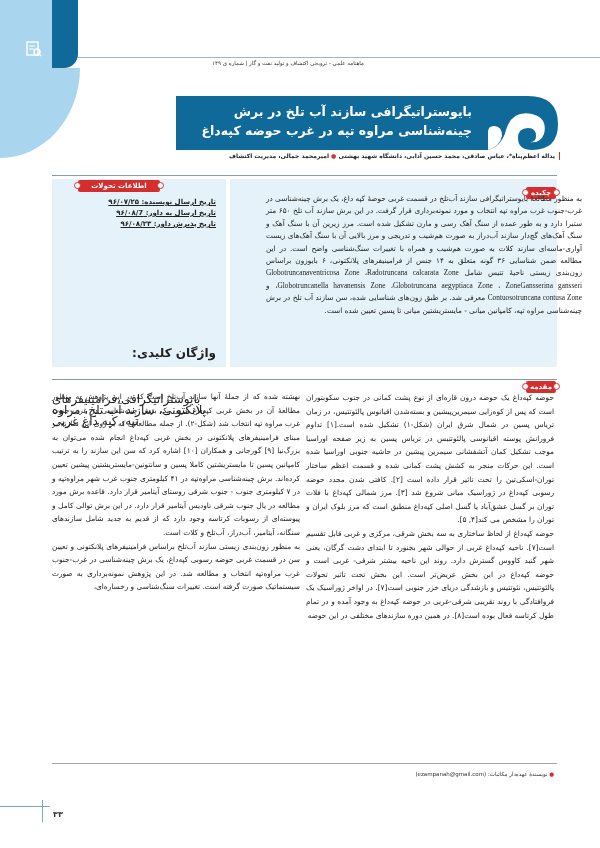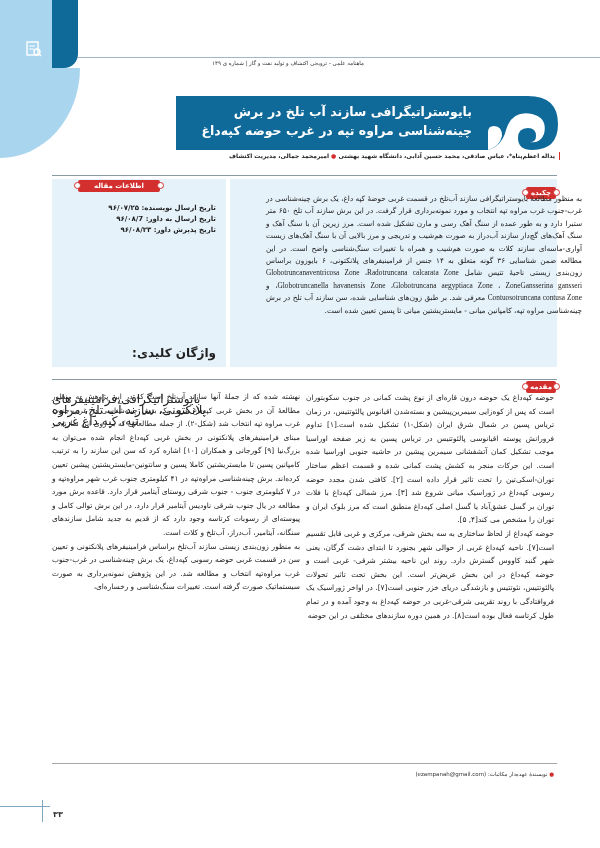--- a/index.html
+++ b/index.html
@@ -18,21 +18,21 @@
   .authors .bar{display:inline-block;width:1px;height:8px;background:#d32f2f;vertical-align:middle;margin-left:4px;}
   .sep-top{position:absolute;left:52px;top:175px;width:505px;height:1px;background:#8a9aa3;}
   .info-box{position:absolute;left:52px;top:179px;width:174px;height:188px;background:#e5f2fa;}
   .abs-box{position:absolute;left:230px;top:179px;width:327px;height:188px;background:#e5f2fa;}
   .red-tag{position:absolute;height:12px;background:#d32f2f;color:#fff;font-size:7px;font-weight:bold;line-height:12px;text-align:center;direction:rtl;border-radius:2px;}
   .red-tag::before,.red-tag::after{content:"";position:absolute;top:2px;width:5px;height:5px;border:1.5px solid #d32f2f;border-radius:50%;background:#fff;}
   .red-tag::before{left:-4px;} .red-tag::after{right:-4px;}
   .info-tag{left:78px;top:180px;width:82px;}
   .abs-tag{left:526px;top:180px;width:30px;margin-top:7px;}
   .intro-tag{left:526px;top:381px;width:30px;text-align:center;}
-  .info-dates{position:absolute;left:58px;top:203px;width:158px;direction:rtl;text-align:right;font-size:7px;font-weight:bold;line-height:11px;}
+  .info-dates{position:absolute;left:58px;top:197px;width:158px;direction:rtl;text-align:right;font-size:7px;font-weight:bold;line-height:11px;text-decoration:underline;}
   .keywords-title{position:absolute;left:58px;top:346px;width:158px;direction:rtl;text-align:right;font-size:12px;font-weight:bold;}
   .keywords{position:absolute;left:52px;top:357px;width:164px;direction:rtl;text-align:left;font-size:12px;line-height:11px;margin-top:37px;}
   .abstract{position:absolute;left:226px;top:193px;width:316px;direction:rtl;text-align:justify;font-size:7.3px;line-height:12.4px;margin-left:40px;}
   .sep-mid{position:absolute;left:52px;top:379px;width:505px;height:1px;background:#8a9aa3;}
   .col{position:absolute;direction:rtl;text-align:justify;font-size:7.4px;line-height:13.6px;}
   .col-right{left:306px;top:391px;width:248px;}
   .col-left{left:52px;top:390px;width:248px;}
   .col p{margin:0;}
   .section-head{color:#0f6a9a;font-weight:bold;margin-top:10px !important;}
   .sep-foot{position:absolute;left:52px;top:763px;width:505px;height:1px;background:#a6a6a6;}
@@ -73,21 +73,21 @@
 
 <div class="authors">
   <span class="bar"></span><span>یداله اعظم‌پناه*، عباس صادقی، محمد حسین آدابی، دانشگاه شهید بهشتی</span>
   <span class="bullet">●</span>
   <span>امیرمحمد جمالی، مدیریت اکتشاف</span>
 </div>
 
 <div class="sep-top"></div>
 
 <div class="info-box"></div>
-<div class="red-tag info-tag">اطلاعات مقاله</div>
+<div class="red-tag info-tag">اطلاعات تحولات</div>
 <div class="info-dates">
   <div>تاریخ ارسال نویسنده: ۹۶/۰۷/۲۵</div>
   <div>تاریخ ارسال به داور: ۹۶/۰۸/7</div>
   <div>تاریخ پذیرش داور: ۹۶/۰۸/۲۳</div>
 </div>
 <div class="keywords-title">واژگان کلیدی:</div>
 <div class="keywords">بایوستراتیگرافی،فرامینیفرهای پلانکتونی، سازند آب تلخ، مراوه تپه، کپه داغ غربی</div>
 
 <div class="abs-box"></div>
 <div class="red-tag abs-tag">چکیده</div>

